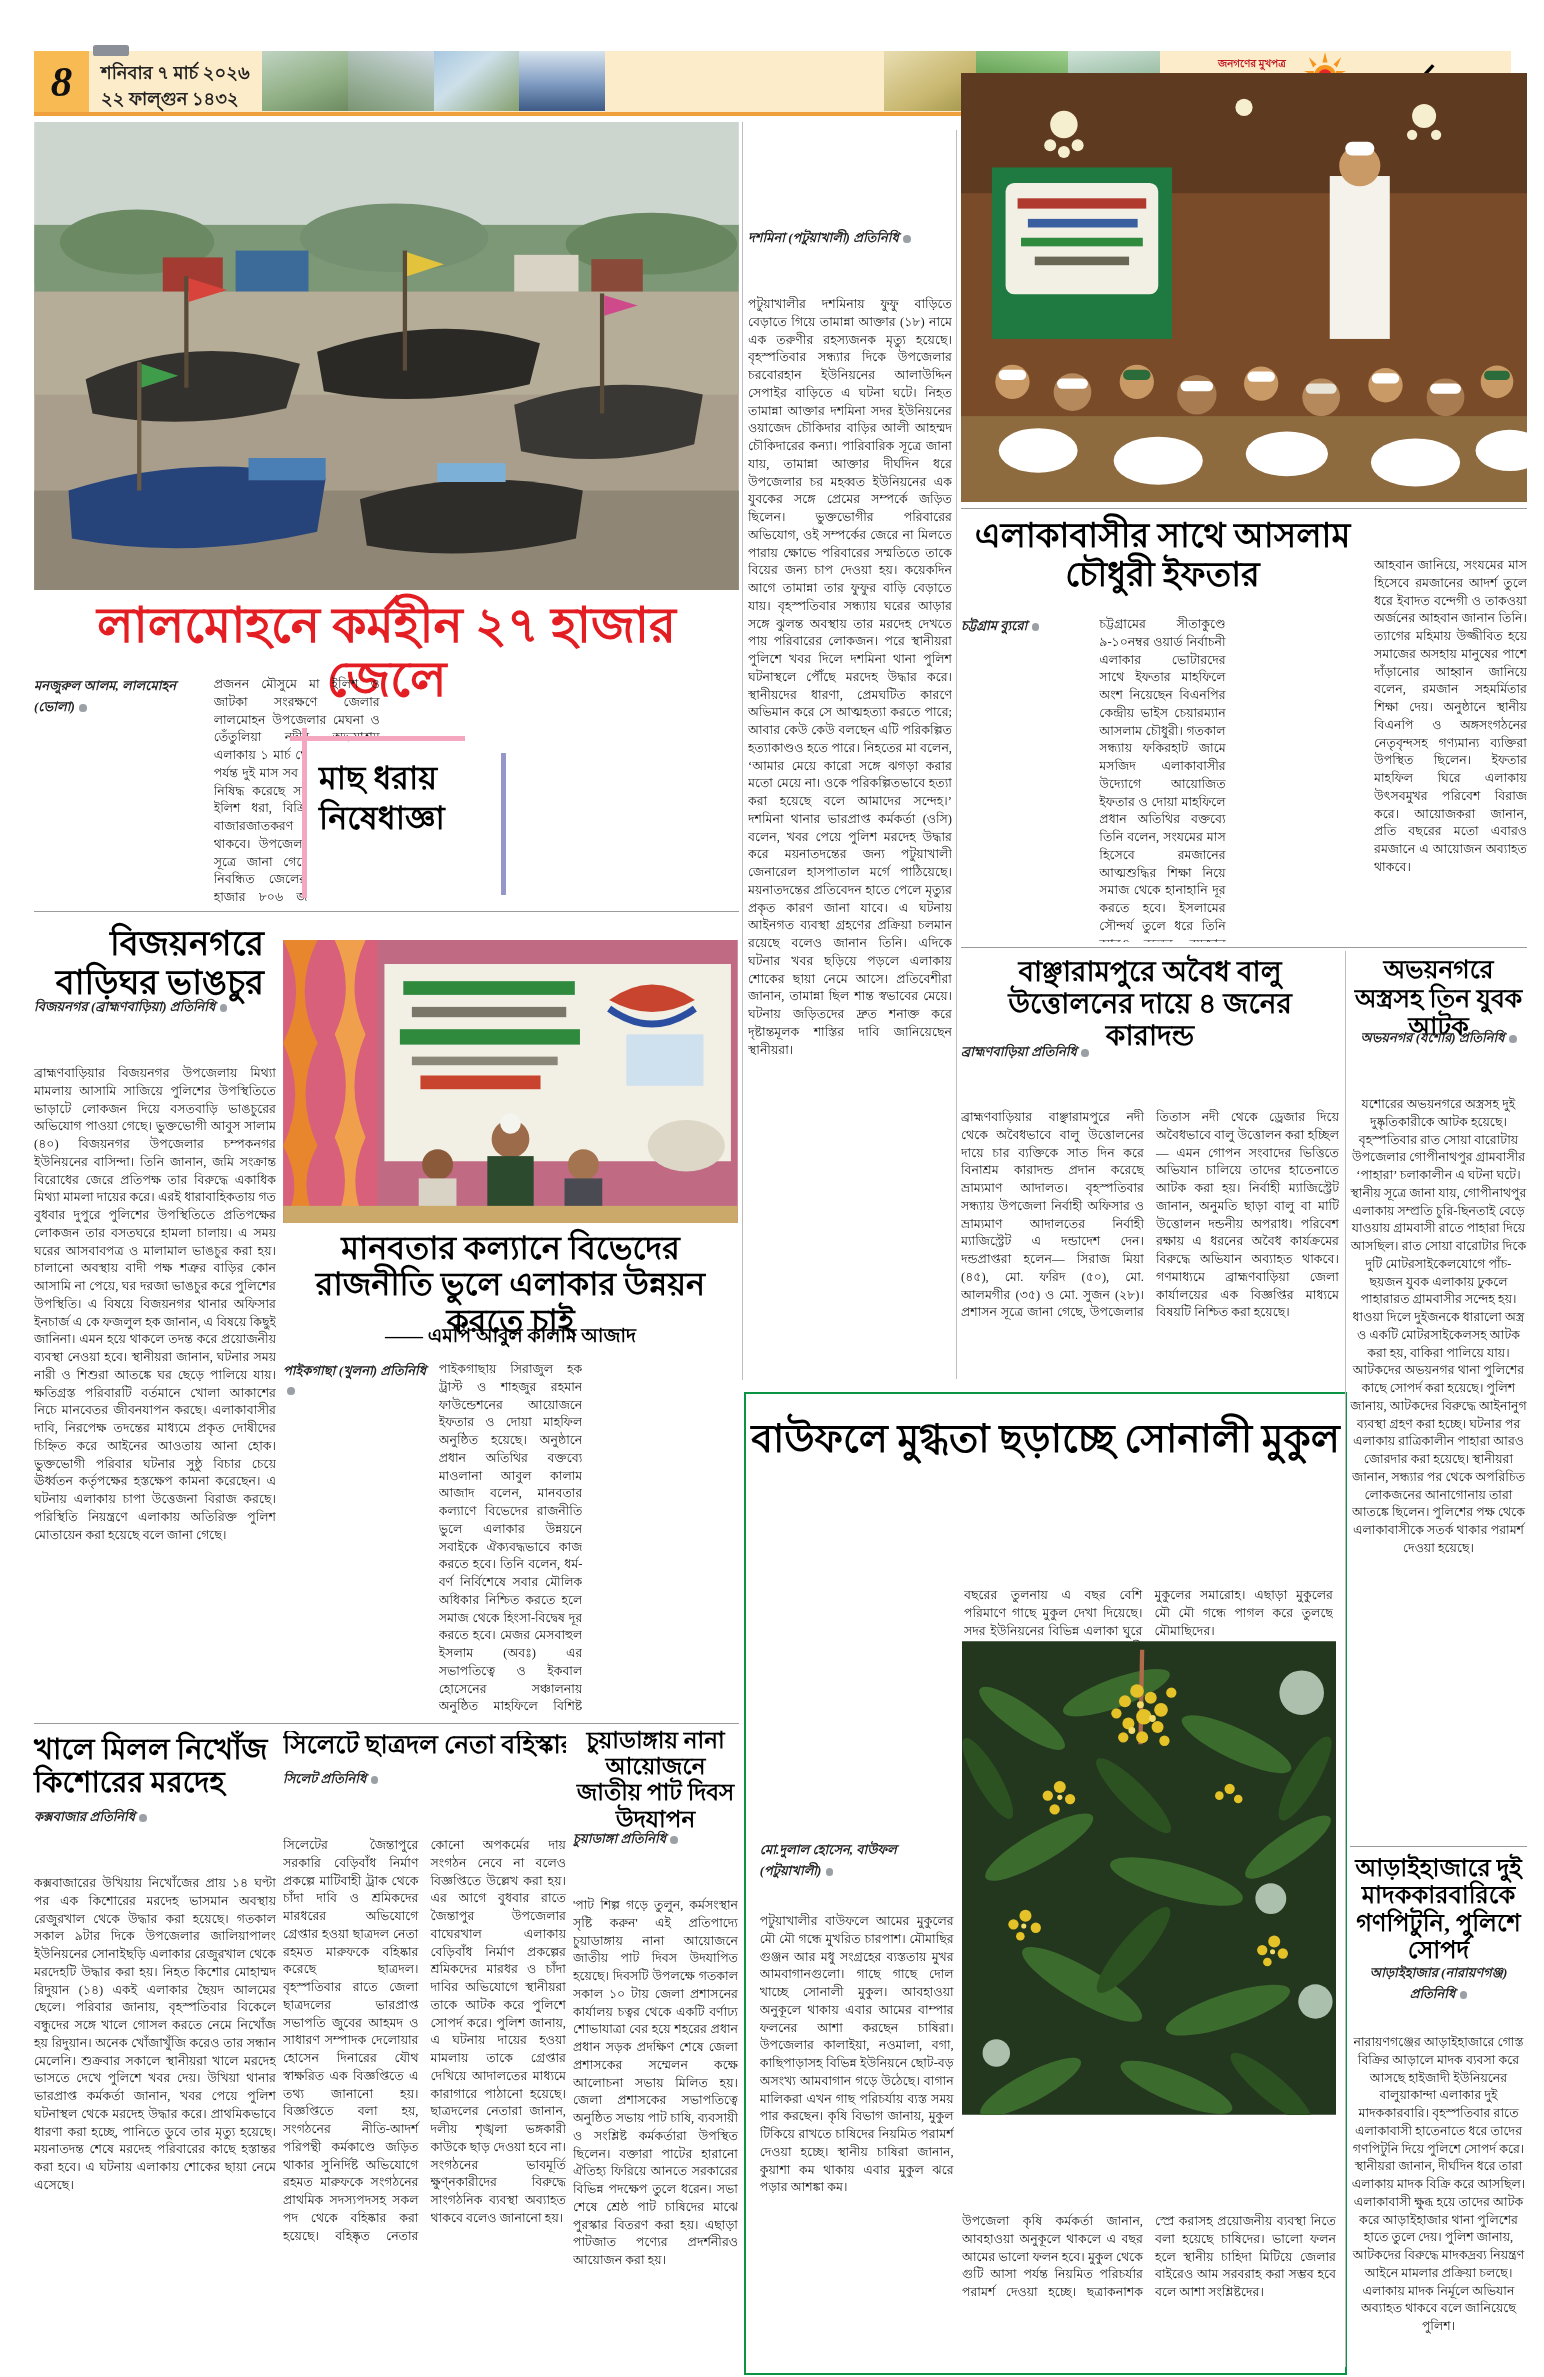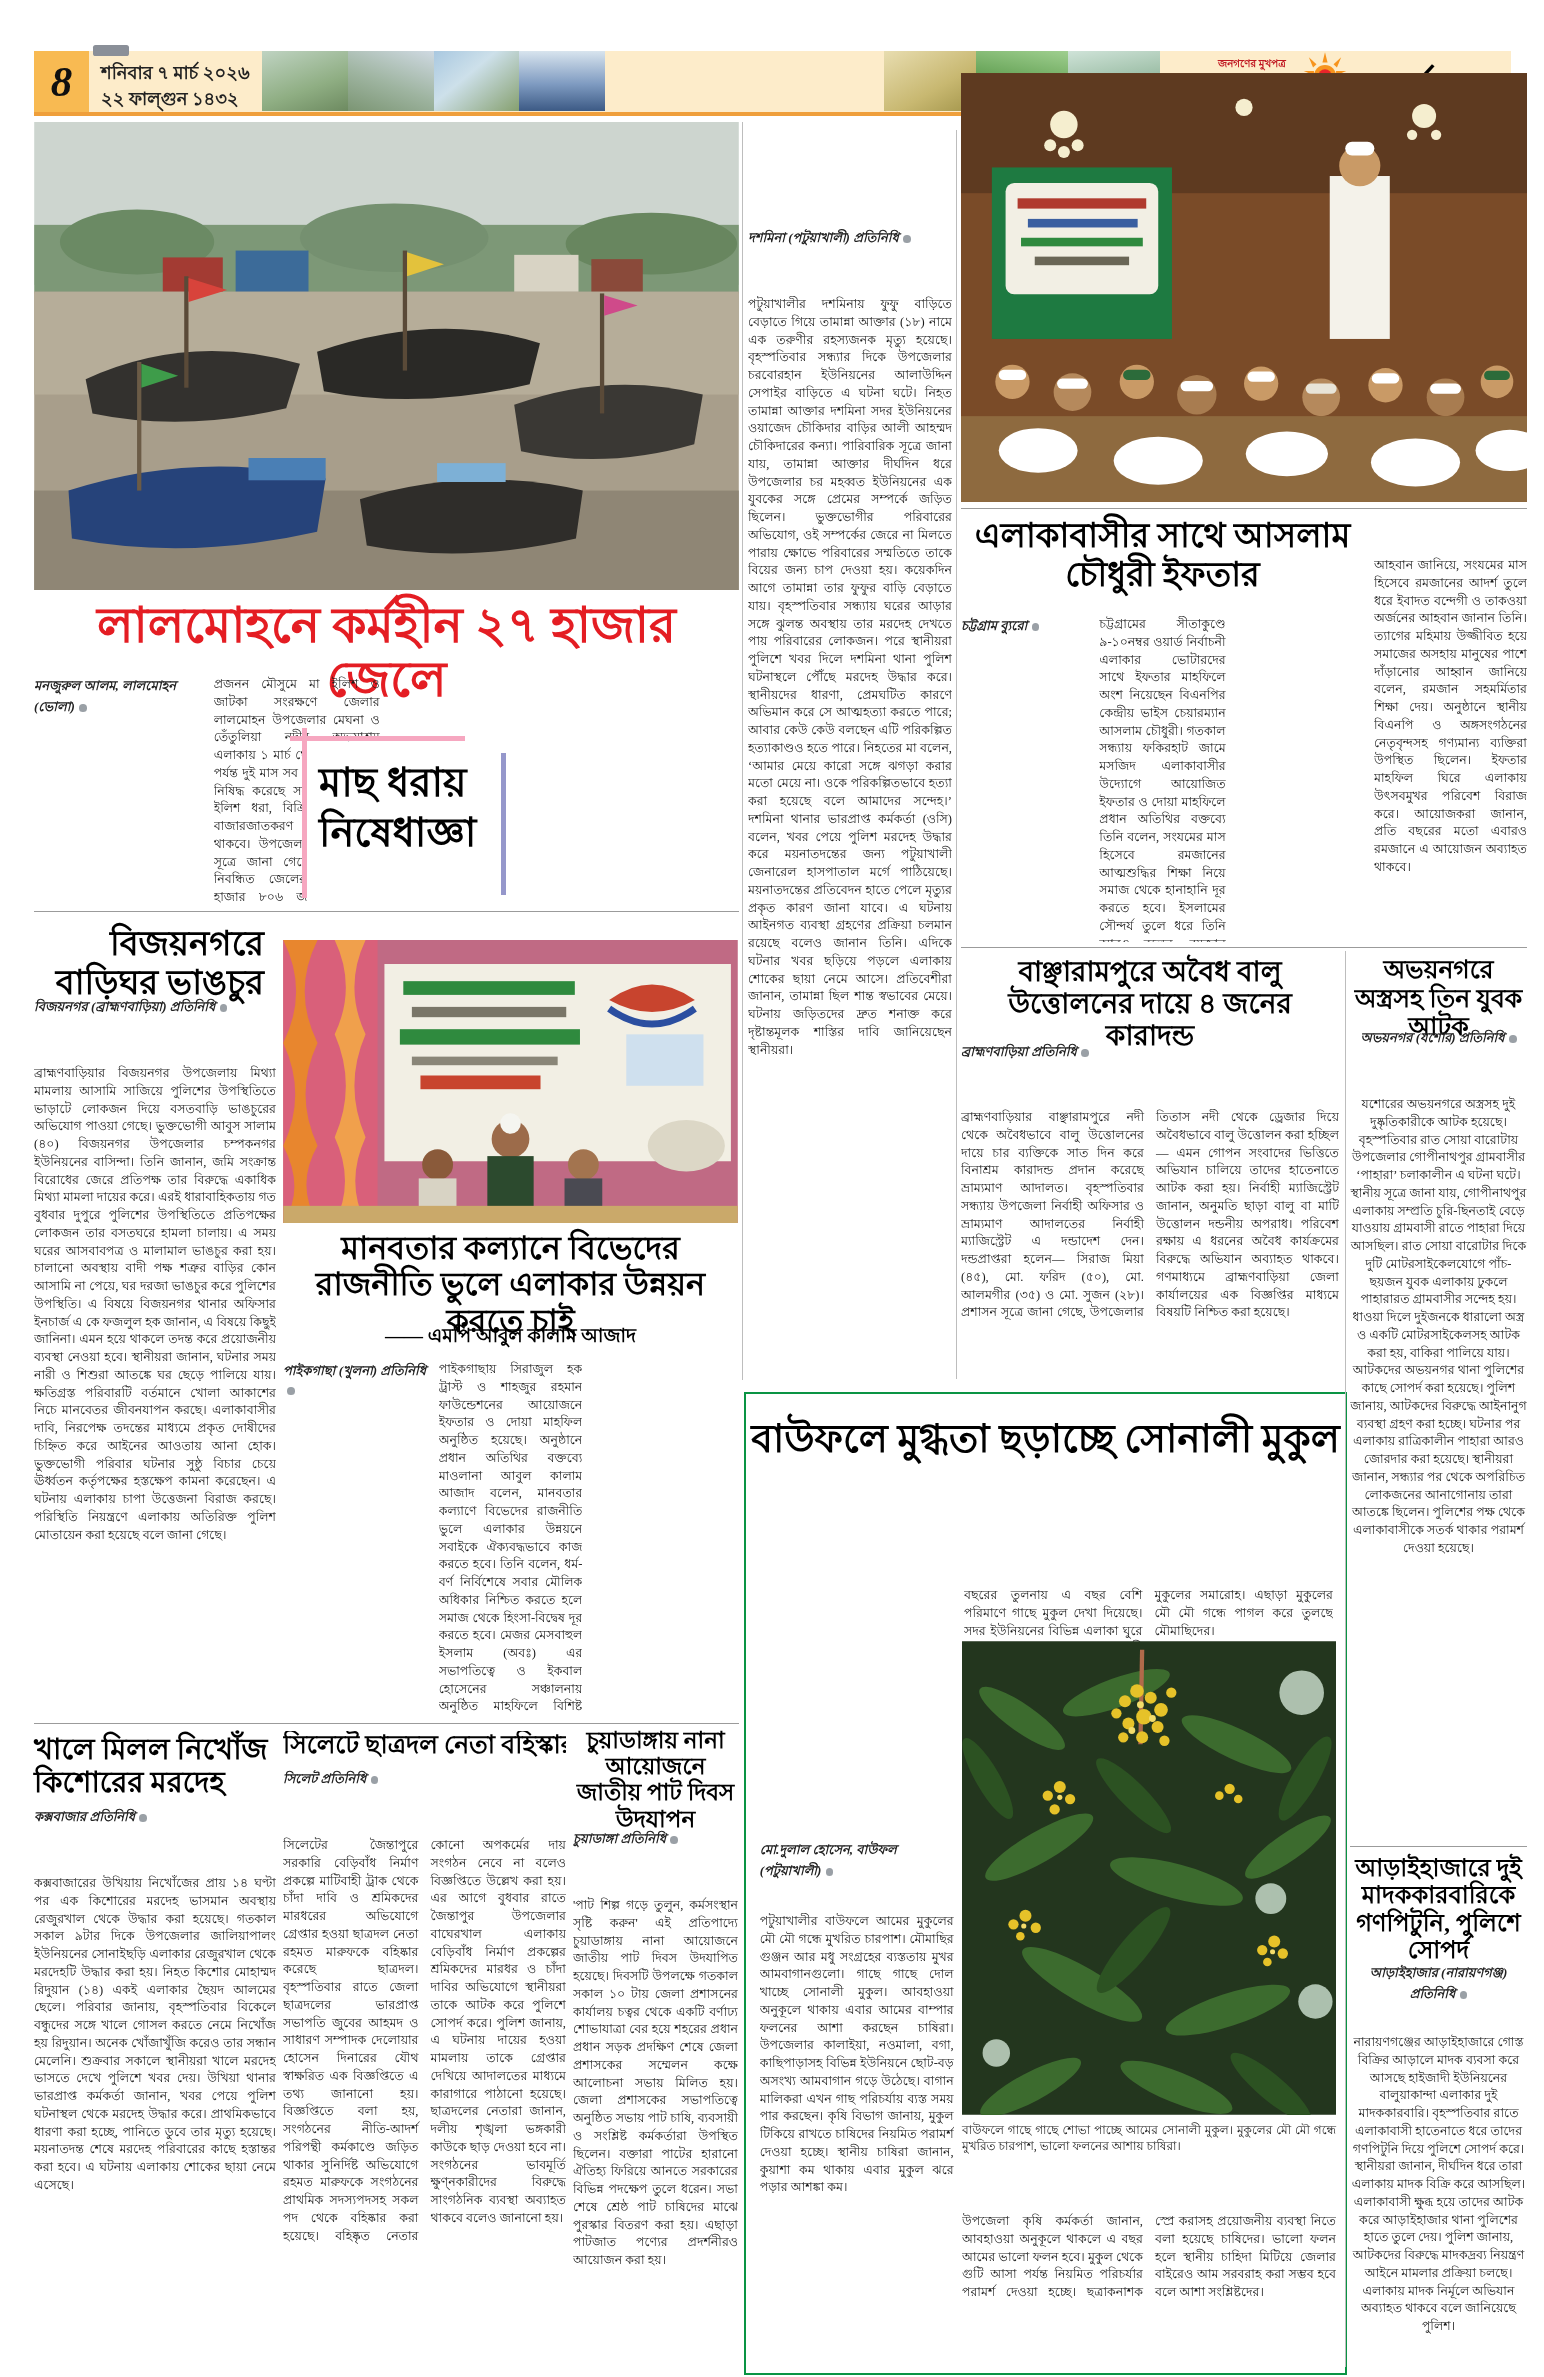--- a/index.html
+++ b/index.html
@@ -21,21 +21,21 @@
   .headerbar{background:#fdecca;}
   .pagenum{background:#f8ba52;font-weight:bold;font-style:italic;font-size:43px;display:flex;align-items:center;justify-content:center;color:#101010;}
   .datebox{font-size:18px;line-height:1.45;font-weight:bold;color:#222;}
   .masthead{font-size:48px;font-weight:bold;color:#000;letter-spacing:0.9px;display:flex;align-items:center;justify-content:center;}
   .striptile{height:60px;flex:1;}
   .logo-tag{color:#c01620;font-size:10.3px;font-weight:bold;}
   .logo-title{font-size:39px;font-weight:bold;color:#000;line-height:1;}
   .greenbox{border:2.6px solid #0a9444;background:#fff;}
   .arrow-green{background:#0f9b47;color:#fff;font-weight:bold;font-size:34px;line-height:1.25;
      clip-path:polygon(0 0,76% 0,100% 50%,76% 100%,0 100%);display:flex;flex-direction:column;justify-content:center;padding-left:15.4px;box-sizing:border-box;}
-  .pq-text{font-weight:bold;font-size:40px;line-height:1.25;color:#000;}
+  .pq-text{font-weight:bold;font-size:32px;line-height:1.25;color:#000;}
   .caption{font-size:12px;line-height:1.35;text-align:justify;color:#222;}
 </style>
 </head>
 <body>
 
 <div class="page">
 
   <div class="abs headerbar" style="left:34px;top:51px;width:1477px;height:61px;"></div>
   <div class="abs" style="left:93px;top:45px;width:36px;height:11px;background:#8a8f98;border-radius:2.6px;"></div>
   <div class="abs pagenum" style="left:34px;top:51px;width:55px;height:61px;">8</div>
@@ -320,21 +320,20 @@
       </g>
       <g fill="#f2dc6b">
           <circle cx="208" cy="74" r="4"></circle>
           <circle cx="222" cy="90" r="4"></circle>
           <circle cx="198" cy="104" r="4"></circle>
           <circle cx="114" cy="182" r="3"></circle>
           <circle cx="72" cy="332" r="3"></circle>
           <circle cx="362" cy="362" r="3"></circle>
         </g>
     </svg>
-    <div class="caption" style="position:absolute;left:216px;top:728px;width:374px;height:43px;">বাউফলে গাছে গাছে শোভা পাচ্ছে আমের সোনালী মুকুল। মুকুলের মৌ মৌ গন্ধে মুখরিত চারপাশ, ভালো ফলনের আশায় চাষিরা।</div>
     <div style="position:absolute;left:13.7px;top:446px;width:194px;" class="byline"><span>মো.দুলাল হোসেন, বাউফল (পটুয়াখালী)</span><span class="bullet"></span></div>
     <div class="body-text" style="position:absolute;left:13.7px;top:477px;width:194px;height:486px;">পটুয়াখালীর বাউফলে আমের মুকুলের মৌ মৌ গন্ধে মুখরিত চারপাশ। মৌমাছির গুঞ্জন আর মধু সংগ্রহের ব্যস্ততায় মুখর আমবাগানগুলো। গাছে গাছে দোল খাচ্ছে সোনালী মুকুল। আবহাওয়া অনুকূলে থাকায় এবার আমের বাম্পার ফলনের আশা করছেন চাষিরা। উপজেলার কালাইয়া, নওমালা, বগা, কাছিপাড়াসহ বিভিন্ন ইউনিয়নে ছোট-বড় অসংখ্য আমবাগান গড়ে উঠেছে। বাগান মালিকরা এখন গাছ পরিচর্যায় ব্যস্ত সময় পার করছেন। কৃষি বিভাগ জানায়, মুকুল টিকিয়ে রাখতে চাষিদের নিয়মিত পরামর্শ দেওয়া হচ্ছে। স্থানীয় চাষিরা জানান, কুয়াশা কম থাকায় এবার মুকুল ঝরে পড়ার আশঙ্কা কম।</div>
     <div class="cols2 body-text" style="position:absolute;left:216px;top:777px;width:374px;height:187px;">উপজেলা কৃষি কর্মকর্তা জানান, আবহাওয়া অনুকূলে থাকলে এ বছর আমের ভালো ফলন হবে। মুকুল থেকে গুটি আসা পর্যন্ত নিয়মিত পরিচর্যার পরামর্শ দেওয়া হচ্ছে। ছত্রাকনাশক স্প্রে করাসহ প্রয়োজনীয় ব্যবস্থা নিতে বলা হয়েছে চাষিদের। ভালো ফলন হলে স্থানীয় চাহিদা মিটিয়ে জেলার বাইরেও আম সরবরাহ করা সম্ভব হবে বলে আশা সংশ্লিষ্টদের।</div>
   </div>
 
   <div class="abs divider-v" style="left:742px;top:122px;height:1258px;"></div>
   <div class="abs divider-v" style="left:956px;top:130px;height:1249px;"></div>
   <div class="abs divider-v" style="left:1345px;top:951px;height:1416px;"></div>
 
 </div>

